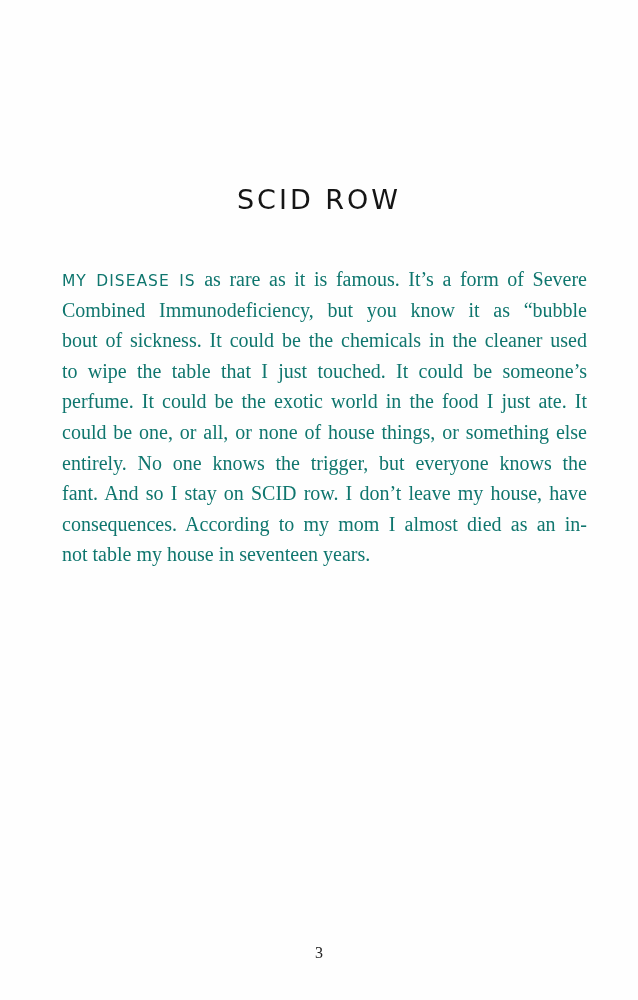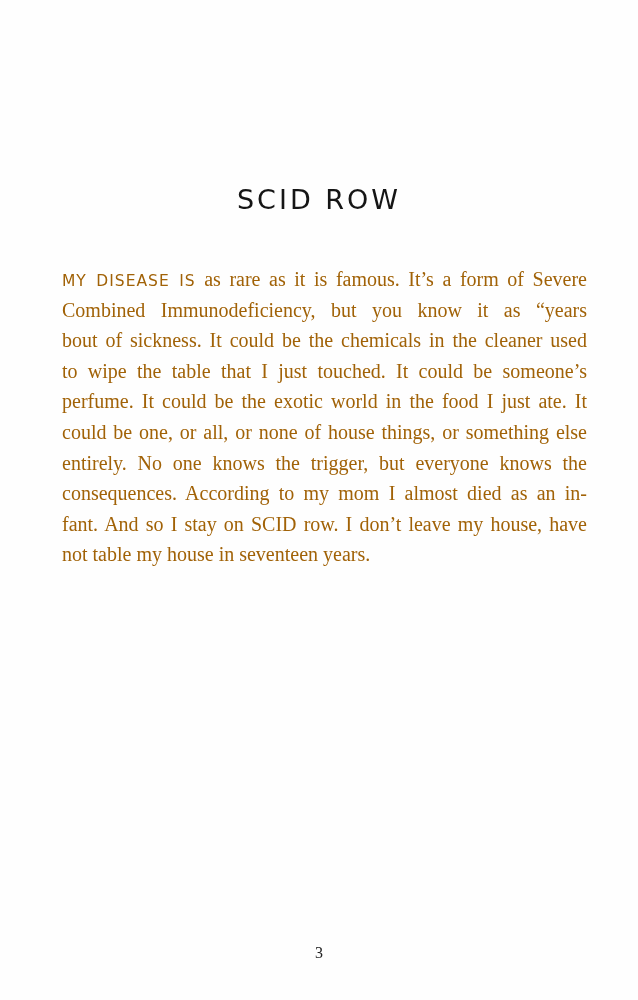--- a/index.html
+++ b/index.html
@@ -7,44 +7,44 @@
   .page { position: absolute; left: 0; top: 0; width: 638px; height: 1000px; background: #fefefe; padding-left: 26px; }
   .chapter-title {
     position: absolute; left: 0; width: 638px; top: 166px;
     text-align: center;
     font-family: "DejaVu Sans", sans-serif;
     font-size: 27px; letter-spacing: 3px; color: #151515; font-weight: normal;
   }
   .body-text {
     position: absolute; left: 62px; top: 264px; width: 525px;
     font-family: "Liberation Serif", serif;
-    font-size: 20px; line-height: 30.6px; color: #a16207;
+    font-size: 20px; line-height: 30.6px; color: #0f766e;
   }
   .line { display: block; white-space: nowrap; text-align: justify; text-align-last: justify; height: 30.6px; }
   .line.last { text-align-last: left; }
   .line.indent { padding-left: 22px; }
   .smallcaps { font-family: "DejaVu Sans", sans-serif; font-size: 15.5px; letter-spacing: 1px; }
   .page-number {
     position: absolute; left: 0; width: 638px; top: 944px; text-align: center;
     font-family: "Liberation Serif", serif; font-size: 16px; color: #222;
   }
 </style>
 </head>
 <body>
 
 <div class="page">
   <h1 class="chapter-title">SCID ROW</h1>
 
   <div class="body-text">
     <span class="line"><span class="smallcaps">MY DISEASE IS</span><span> as rare as it is famous. It’s a form of Severe</span></span>
-    <span class="line">Combined Immunodeficiency, but you know it as “years</span>
+    <span class="line">Combined Immunodeficiency, but you know it as “bubble</span>
     <span class="line">bout of sickness. It could be the chemicals in the cleaner used</span>
     <span class="line">to wipe the table that I just touched. It could be someone’s</span>
     <span class="line">perfume. It could be the exotic world in the food I just ate. It</span>
     <span class="line">could be one, or all, or none of house things, or something else</span>
     <span class="line">entirely. No one knows the trigger, but everyone knows the</span>
+    <span class="line">fant. And so I stay on SCID row. I don’t leave my house, have</span>
     <span class="line">consequences. According to my mom I almost died as an in-</span>
-    <span class="line">fant. And so I stay on SCID row. I don’t leave my house, have</span>
     <span class="line last">not table my house in seventeen years.</span>
   </div>
 
   <div class="page-number">3</div>
 </div>
 
 </body></html>

